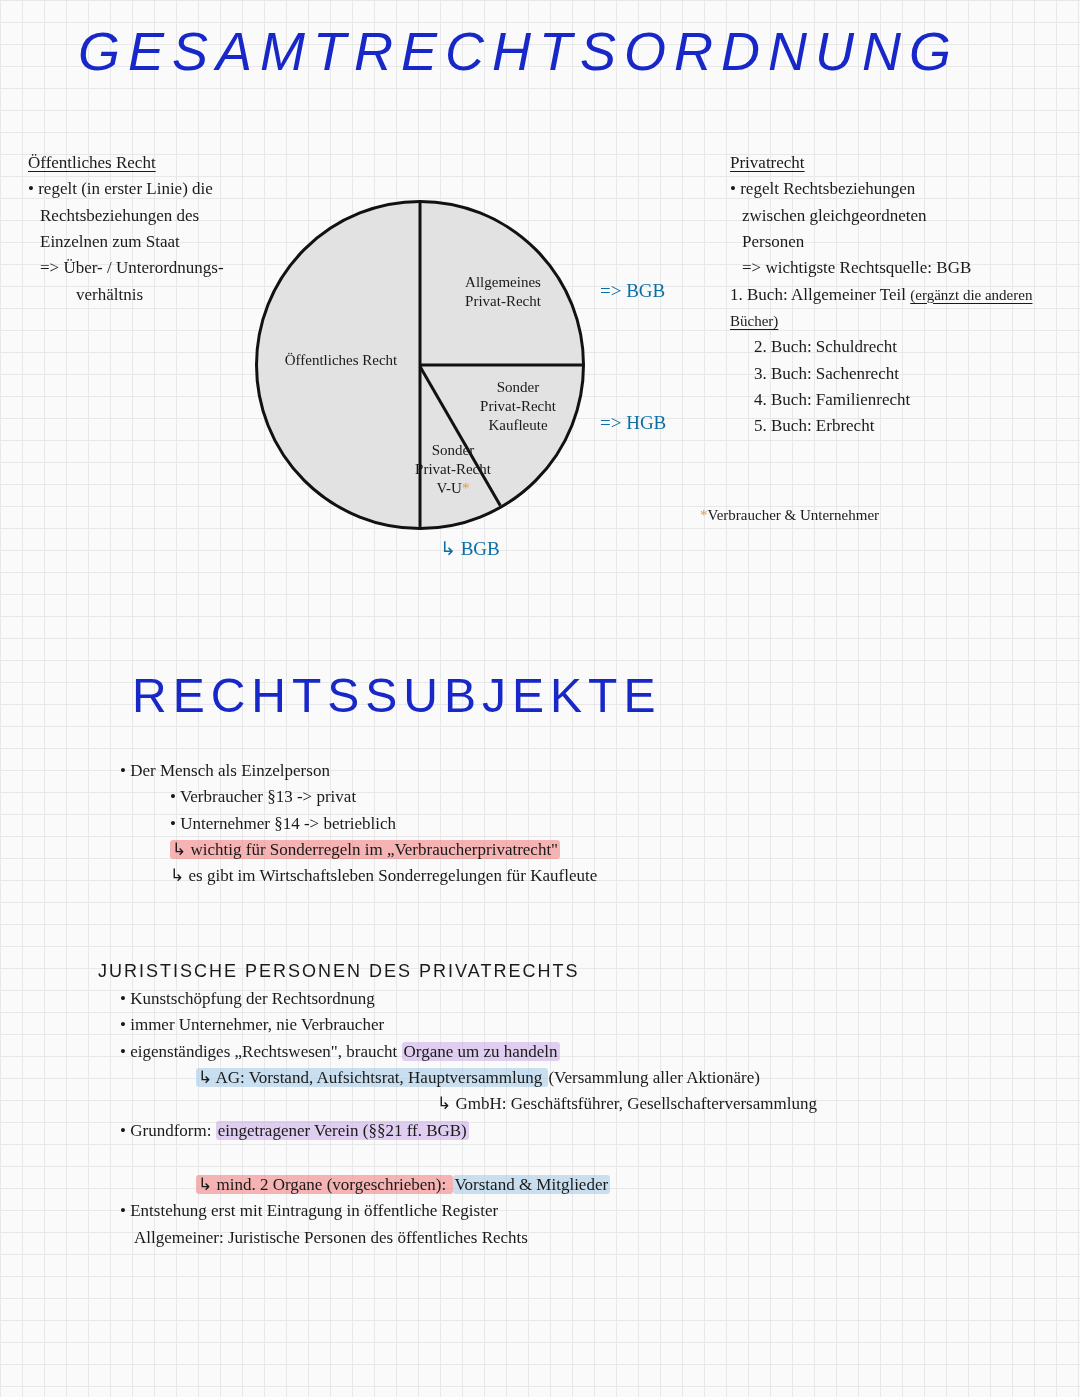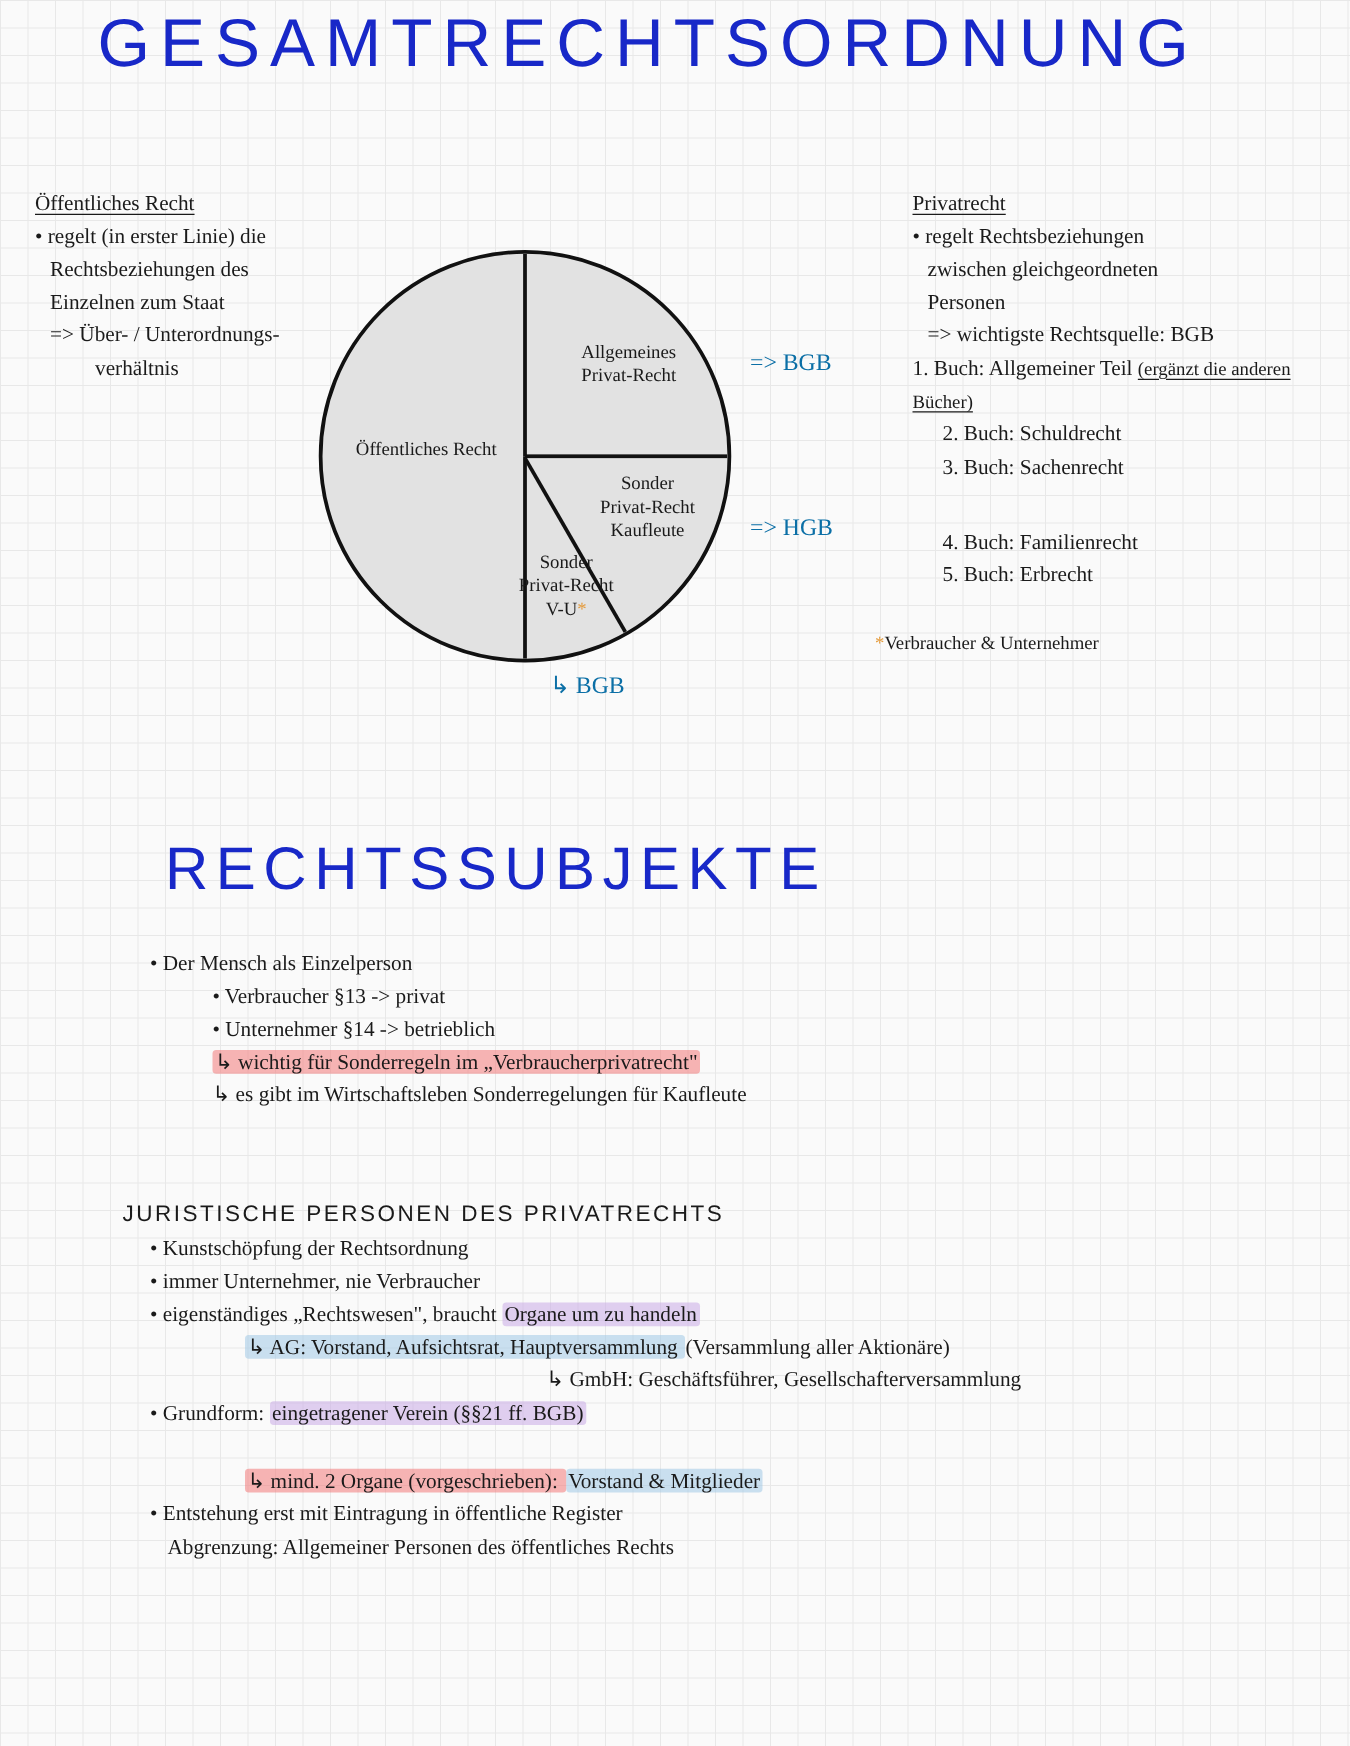--- a/index.html
+++ b/index.html
@@ -16,21 +16,21 @@
     position: relative;
   }
   .title {
     font-family: "Helvetica Neue", Arial, sans-serif;
     font-weight: 300;
     color: #1828c8;
     letter-spacing: 8px;
     font-size: 54px;
     position: absolute;
   }
-  .title.main { top: 4px; left: 78px; }
+  .title.main { top: 20px; left: 78px; font-style: italic; }
   .title.sub  { top: 668px; left: 88px; font-size: 48px; letter-spacing: 6px; margin-left: 44px;}
   .block { position: absolute; font-size: 17px; line-height: 1.55; }
   .hd { text-decoration: underline; text-underline-offset: 3px; }
   .blue { color: #0b6fa6; }
   .small { font-size: 15px; }
   .asterisk { color: #e49a3a; }
   .hl-red    { background: rgba(242,120,120,.55); border-radius:3px; padding:0 2px;}
   .hl-lilac  { background: rgba(200,170,230,.55); border-radius:3px; padding:0 2px;}
   .hl-blue   { background: rgba(160,200,230,.55); border-radius:3px; padding:0 2px;}
   
@@ -76,21 +76,21 @@
   <div>• regelt Rechtsbeziehungen</div>
   <div style="padding-left:12px;">zwischen gleichgeordneten</div>
   <div style="padding-left:12px;">Personen</div>
   <div style="padding-left:12px;">=&gt; wichtigste Rechtsquelle: BGB</div>
   <div>
     <span>1. Buch: Allgemeiner Teil</span>
     <span class="small hd">(ergänzt die anderen Bücher)</span>
   </div>
   <div style="padding-left:24px;">2. Buch: Schuldrecht</div>
   <div style="padding-left:24px;">3. Buch: Sachenrecht</div>
-  <div style="padding-left:24px;margin-top:34px;">4. Buch: Familienrecht</div>
+  <div style="padding-left:24px;">4. Buch: Familienrecht</div>
   <div style="padding-left:24px;">5. Buch: Erbrecht</div>
 </div>
 
 <div class="pie-wrap">
   <div class="pie">
     <div class="seg-line l1"></div>
     <div class="seg-line l2"></div>
     <div class="seg-line l3"></div>
     <div class="seg-line l4"></div>
     <div class="pie-label" style="left:18px; top:148px; width:130px;">Öffentliches Recht</div>
@@ -136,14 +136,14 @@
     <span class="hl-blue">↳ AG: Vorstand, Aufsichtsrat, Hauptversammlung </span><span>(Versammlung aller Aktionäre)</span>
   </div>
   <div style="padding-left:98px;text-align:center;">↳ GmbH: Geschäftsführer, Gesellschafterversammlung</div>
   <div style="padding-left:22px;">
     <span>• Grundform: </span><span class="hl-lilac">eingetragener Verein (§§21 ff. BGB)</span>
   </div>
   <div style="padding-left:98px;margin-top:28px;">
     <span class="hl-red">↳ mind. 2 Organe (vorgeschrieben): </span><span class="hl-blue">Vorstand &amp; Mitglieder</span>
   </div>
   <div style="padding-left:22px;">• Entstehung erst mit Eintragung in öffentliche Register</div>
-  <div style="padding-left:36px;">Abgrenzung: Allgemeiner Personen des öffentliches Rechts</div>
+  <div style="padding-left:36px;">Allgemeiner: Juristische Personen des öffentliches Rechts</div>
 </div>
 
 </body></html>

